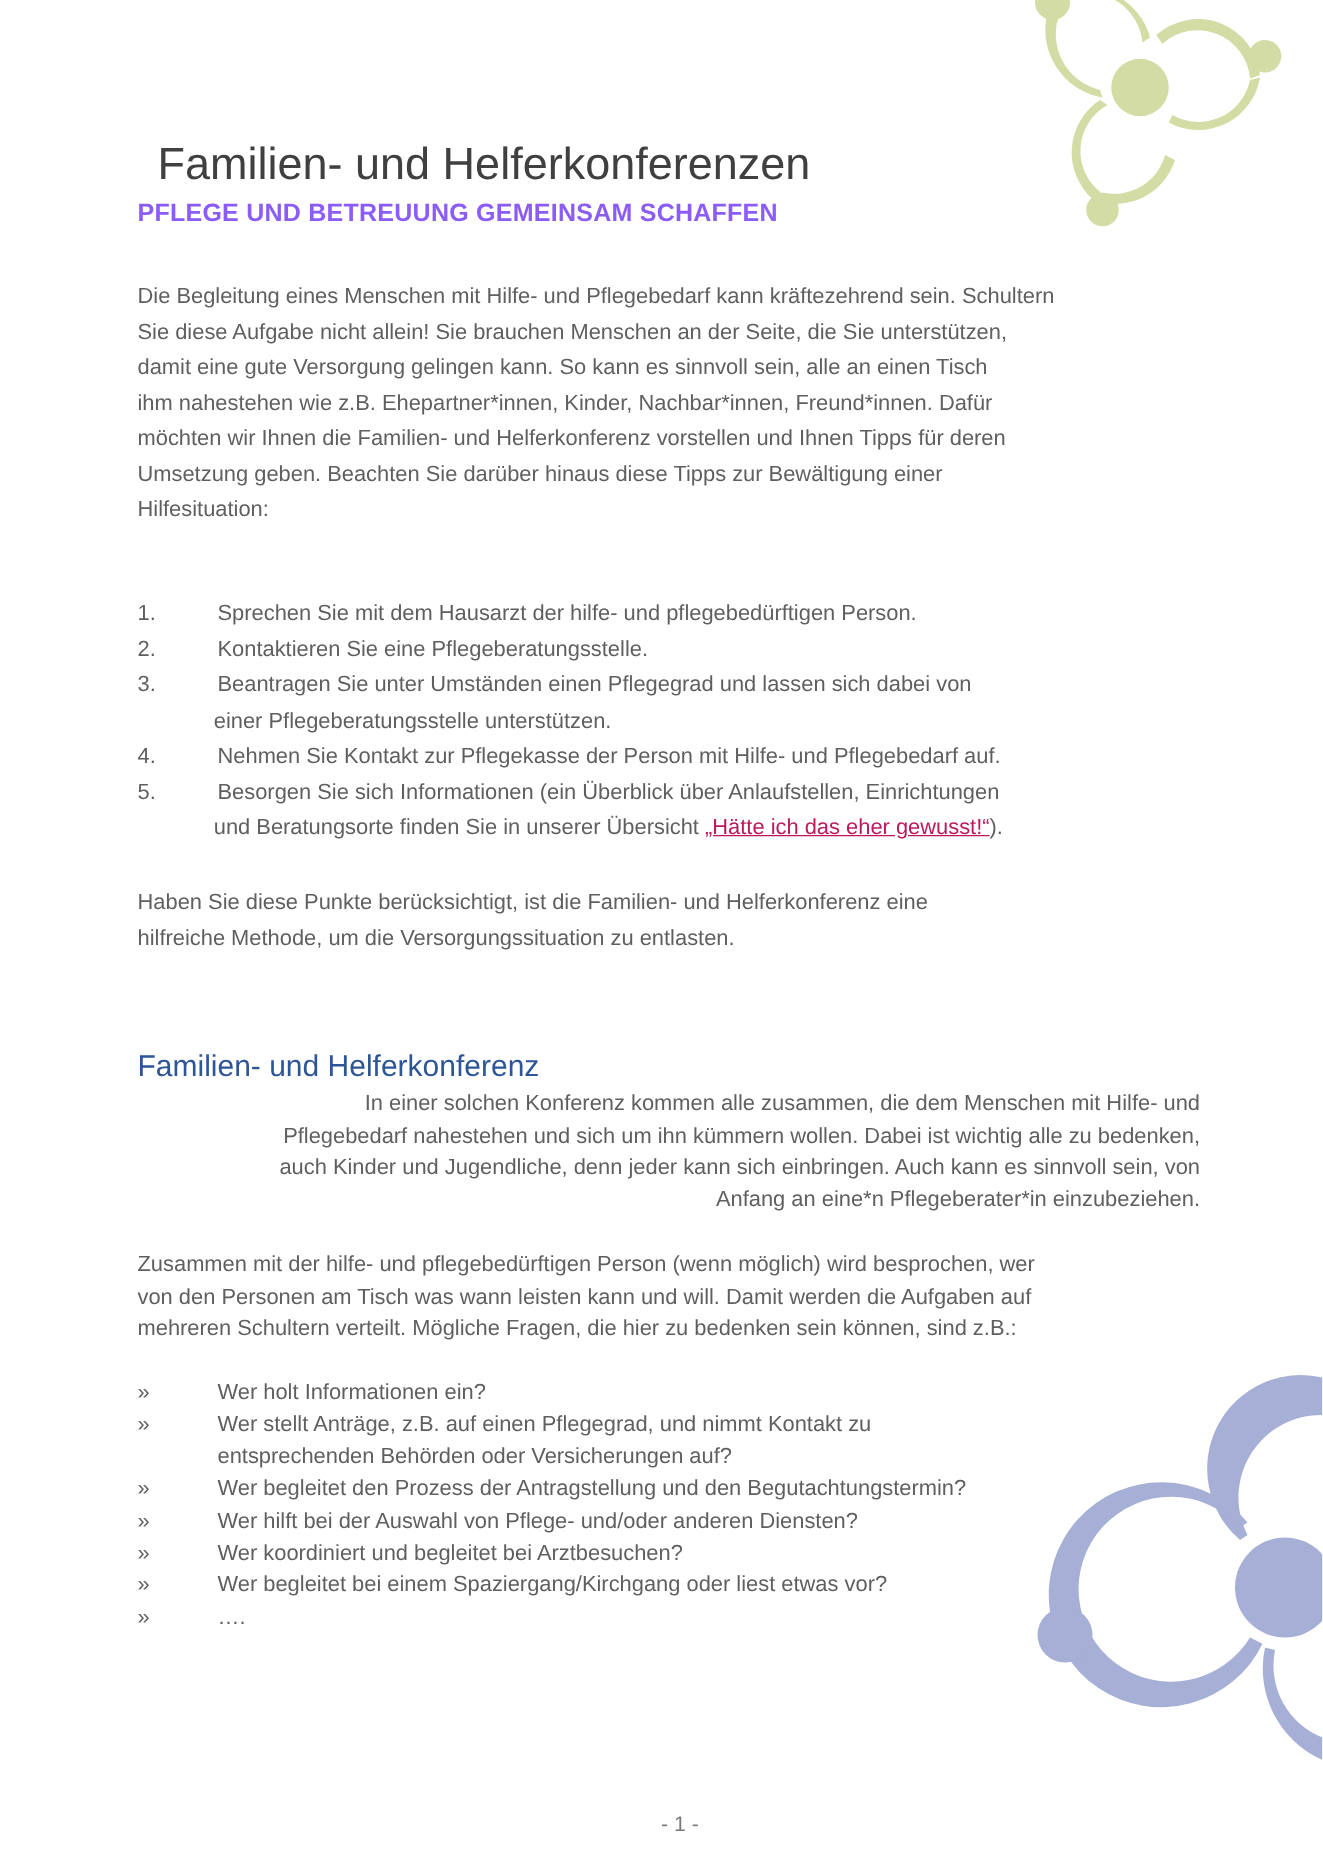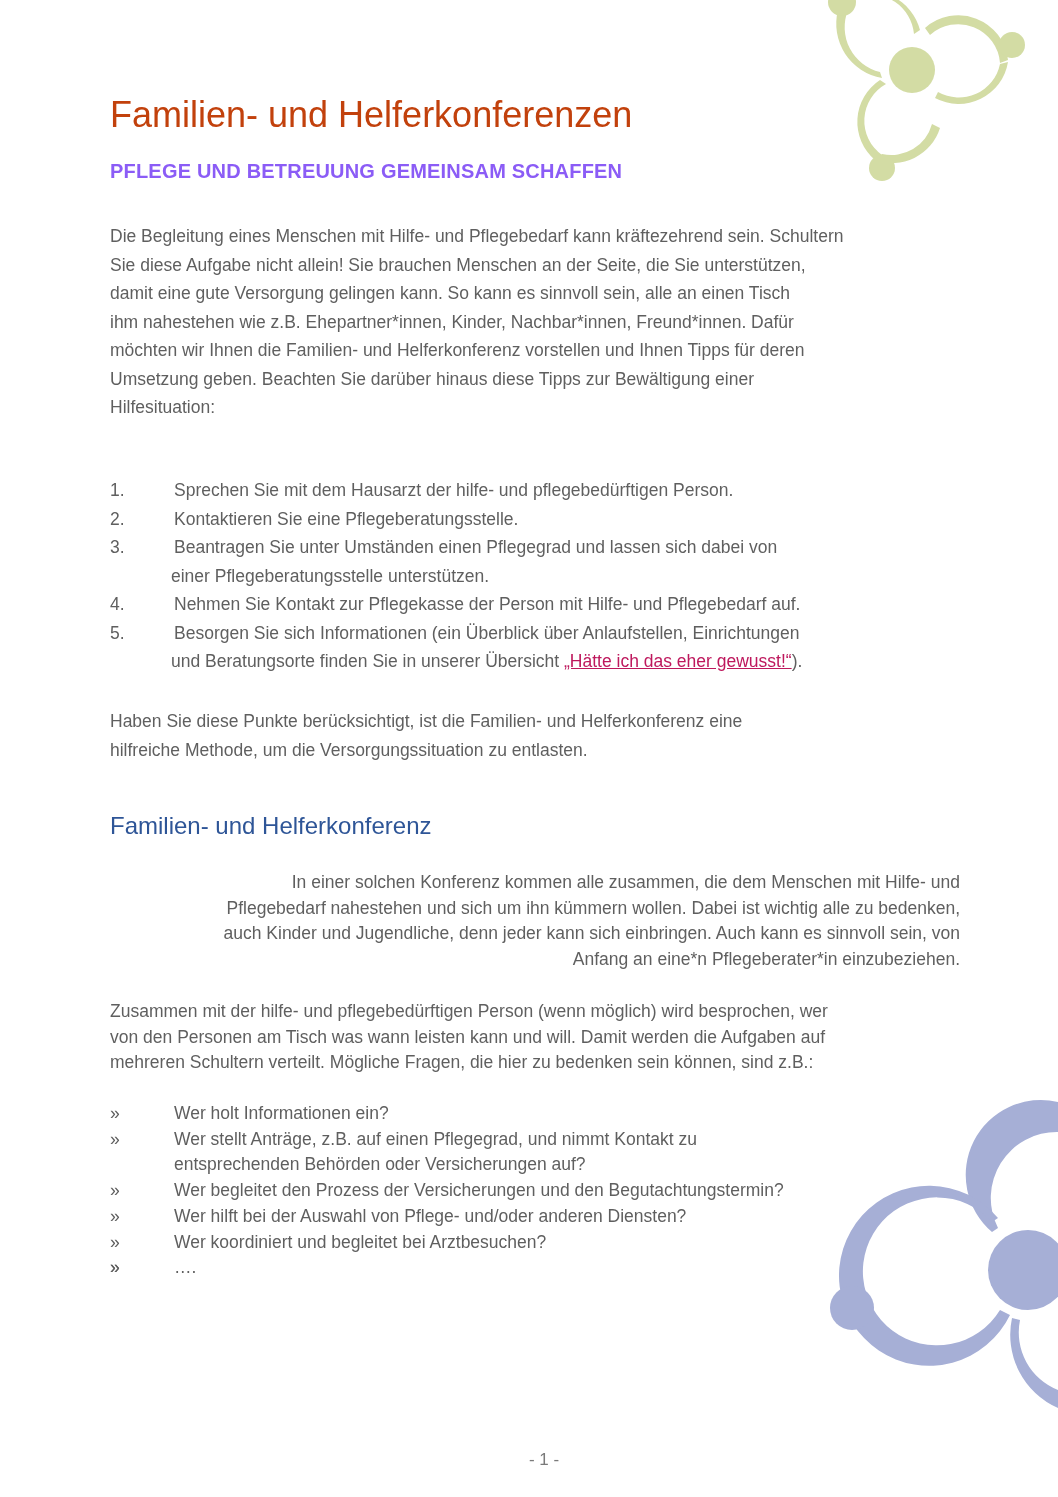--- a/index.html
+++ b/index.html
@@ -1,27 +1,27 @@
 <!DOCTYPE html>
 <html><head>
 <meta charset="utf-8">
 <style>
   html, body { margin:0; padding:0; background:#ffffff; }
   body { width:1058px; height:1497px; position:relative; overflow:hidden;
          font-family:"Liberation Sans", sans-serif; color:#5f5f5f; }
   .deco { position:absolute; }
-  .title { position:absolute; left:110px; top:94px; font-size:36px; color:#c2410c; font-weight:normal; margin:0; letter-spacing:0px; }
+  .title { position:absolute; left:110px; top:94px; font-size:36px; color:#404040; font-weight:normal; margin:16px; letter-spacing:0px; }
   .subtitle { position:absolute; left:110px; top:160px; font-size:20px; color:#8b5cf6; margin:0; letter-spacing:0.2px; }
   .para { position:absolute; left:110px; width:850px; font-size:17.5px; line-height:28.5px; margin:0; }
   .list { position:absolute; left:110px; width:800px; margin:0; padding:0; list-style:none; font-size:17.5px; line-height:28.5px; }
   .list li { position:relative; padding-left:64px; }
   .list li .marker { position:absolute; left:0; top:0; }
   .list li .cont { display:block; margin-left:-3px; }
   .link { color:#be185d; text-decoration:underline; }
-  .h2 { position:absolute; left:110px; top:812px; font-size:24px; color:#2e5597; margin:0; font-weight:normal; }
+  .h2 { position:absolute; left:110px; top:840px; font-size:24px; color:#2e5597; margin:0; font-weight:normal; }
   .pagenum { position:absolute; left:0; width:1088px; top:1450px; text-align:center; font-size:17px; color:#7a7a7a; }
 </style>
 </head>
 <body>
 
 <svg class="deco" style="left:820px;top:0;" width="238" height="200" viewBox="0 0 238 200">
   <g fill="#d3dca4">
 
     <path d="M18,10 A55,55 0 0 0 62,78 L60,72 A46,46 0 0 1 28,10 Z"></path>
     <path d="M30,-5 A52,52 0 0 1 100,30 L94,34 A44,44 0 0 0 38,-4 Z"></path>
@@ -116,32 +116,33 @@
     <span class="marker">»</span>
     <span>Wer holt Informationen ein?</span>
   </li>
   <li>
     <span class="marker">»</span>
     <span>Wer stellt Anträge, z.B. auf einen Pflegegrad, und nimmt Kontakt zu</span>
     <span class="cont" style="margin-left:0;">entsprechenden Behörden oder Versicherungen auf?</span>
   </li>
   <li>
     <span class="marker">»</span>
-    <span>Wer begleitet den Prozess der Versicherungen und den Begutachtungstermin?</span>
+    <span>Wer begleitet den Prozess der Antragstellung und den Begutachtungstermin?</span>
   </li>
   <li>
     <span class="marker">»</span>
     <span>Wer hilft bei der Auswahl von Pflege- und/oder anderen Diensten?</span>
   </li>
   <li>
     <span class="marker">»</span>
     <span>Wer koordiniert und begleitet bei Arztbesuchen?</span>
   </li>
   <li>
     <span class="marker">»</span>
+    <span>Wer begleitet bei einem Spaziergang/Kirchgang oder liest etwas vor?</span>
   </li>
   <li>
     <span class="marker">»</span>
     <span>….</span>
   </li>
 </ul>
 
 <div class="pagenum">- 1 -</div>
 
 </body></html>

